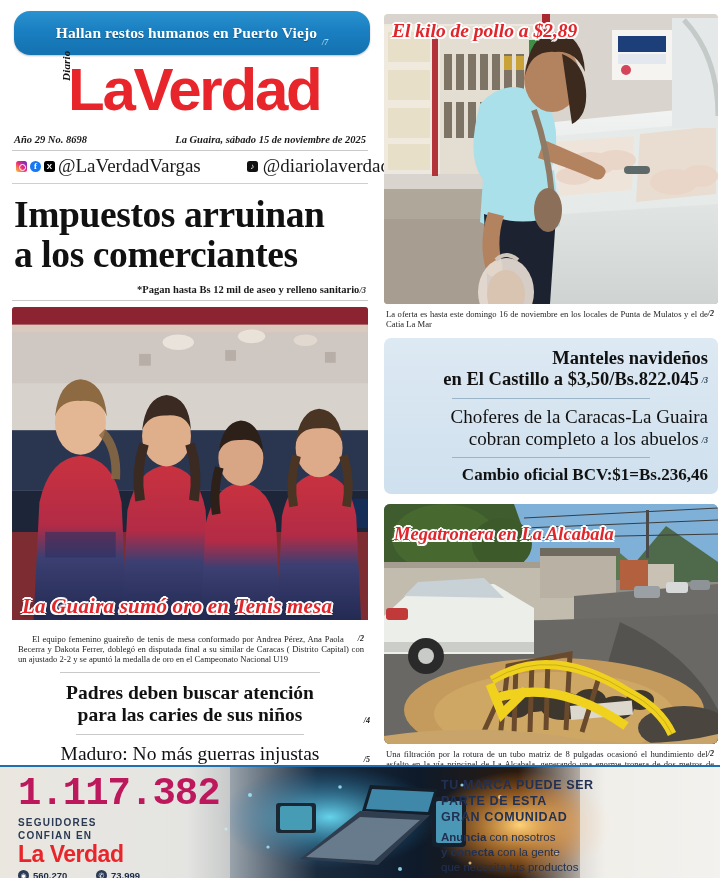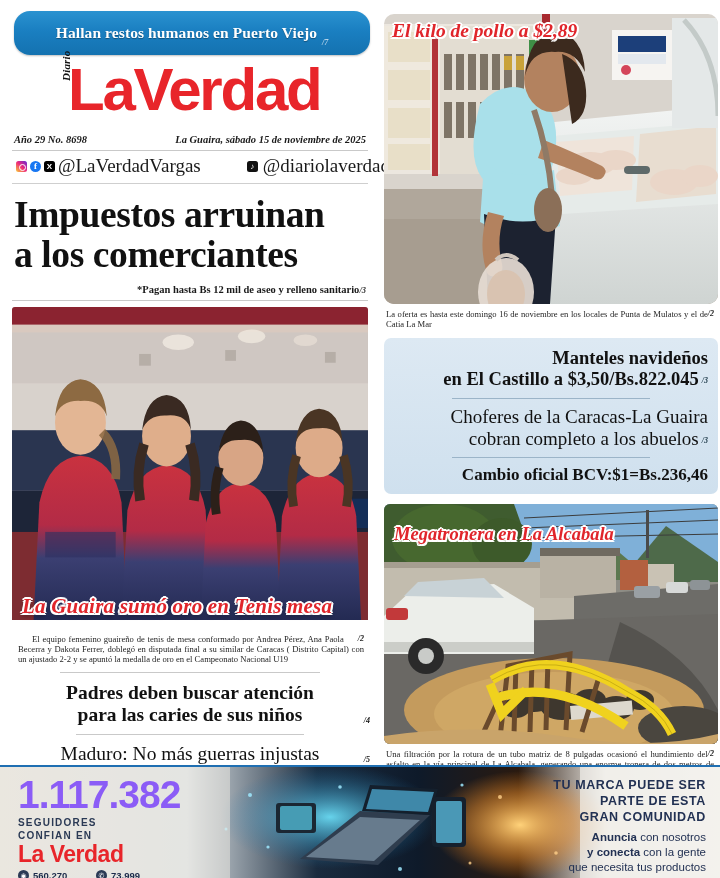--- a/index.html
+++ b/index.html
@@ -125,21 +125,21 @@
   .hl3 {
     text-align:center; padding: 8px 12px 0 12px;
     font-family:"Liberation Serif", serif;
     font-size:19.5px; line-height:1.14; color:#111; position:relative;
   }
   .hl3 .pg { position:absolute; right:2px; bottom:2px; font-size:8px; font-style:italic; font-weight:bold; }
 
   
   .right-col { position:absolute; left:382px; top:0; width:338px; height:762px; }
 
-  .photo-market { height:290px; margin:14px 2px 0 2px; border-radius:10px; }
+  .photo-market { height:290px; margin:14px 2px 0 2px; border-radius:4px; }
   .cap-market { font-size:8.6px; line-height:1.22; padding:5px 6px 0 4px; text-align:justify; }
 
   .blue-box {
     margin: 8px 2px 0 2px; padding: 10px 10px 9px 10px;
     background: linear-gradient(180deg,#dde9f3 0%,#cfe0ee 100%);
     border-radius:7px;
     text-align:right;
   }
   .bb-1 {
     font-family:"Liberation Serif", serif; font-weight:bold;
@@ -175,41 +175,41 @@
 
   
   .ad {
     position:absolute; left:0; top:765px; width:720px; height:113px;
     overflow:hidden;
     border-top:2px solid #1f6fb2;
   }
   .ad-bg { position:absolute; inset:0; }
   .ad-left { position:absolute; left:18px; top:8px; width:260px; }
   .ad-count {
-    font-family:Liberation Sans, sans-serif; font-weight:bold;
-    font-size:39px; color:#8b5cf6; letter-spacing:-1px; line-height:1;
+    font-family:Liberation Mono, monospace; font-weight:bold;
+    font-size:39px; color:#be185d; letter-spacing:-1px; line-height:1;
   }
   .ad-seg {
     font-family:"Liberation Sans", sans-serif; font-weight:bold;
     font-size:10px; color:#2b3a55; letter-spacing:1.2px; line-height:1.25; margin-top:3px;
   }
   .ad-brand {
     font-family:"Liberation Sans", sans-serif; font-weight:bold;
     font-size:23px; color:#e8252a; letter-spacing:-.5px; line-height:1.05; margin-top:0px;
   }
   .ad-stats { margin-top:4px; display:grid; grid-template-columns: 78px 78px 78px; row-gap:3px; }
   .stat { display:flex; align-items:center; gap:4px; }
   .stat .dot {
     width:11px; height:11px; border-radius:50%;
     background:#2b3a55; color:#fff; font-size:7px; line-height:11px; text-align:center;
     font-family:"Liberation Sans", sans-serif; flex:none;
   }
   .stat .num { font-family:"Liberation Sans", sans-serif; font-weight:bold; font-size:9.5px; color:#1b2a4a; }
 
-  .ad-right { position:absolute; right:14px; top:10px; width:265px; text-align:right; }
+  .ad-right { position:absolute; right:14px; top:10px; width:265px; text-align:left; }
   .ad-h1 {
     font-family:"Liberation Sans", sans-serif; font-weight:bold;
     font-size:12.5px; color:#223153; letter-spacing:.6px; line-height:1.28;
   }
   .ad-h2 {
     font-family:"Liberation Sans", sans-serif; font-size:11.5px;
     color:#223153; line-height:1.3; margin-top:5px;
   }
   .ad-h2 b { font-weight:bold; }
 

